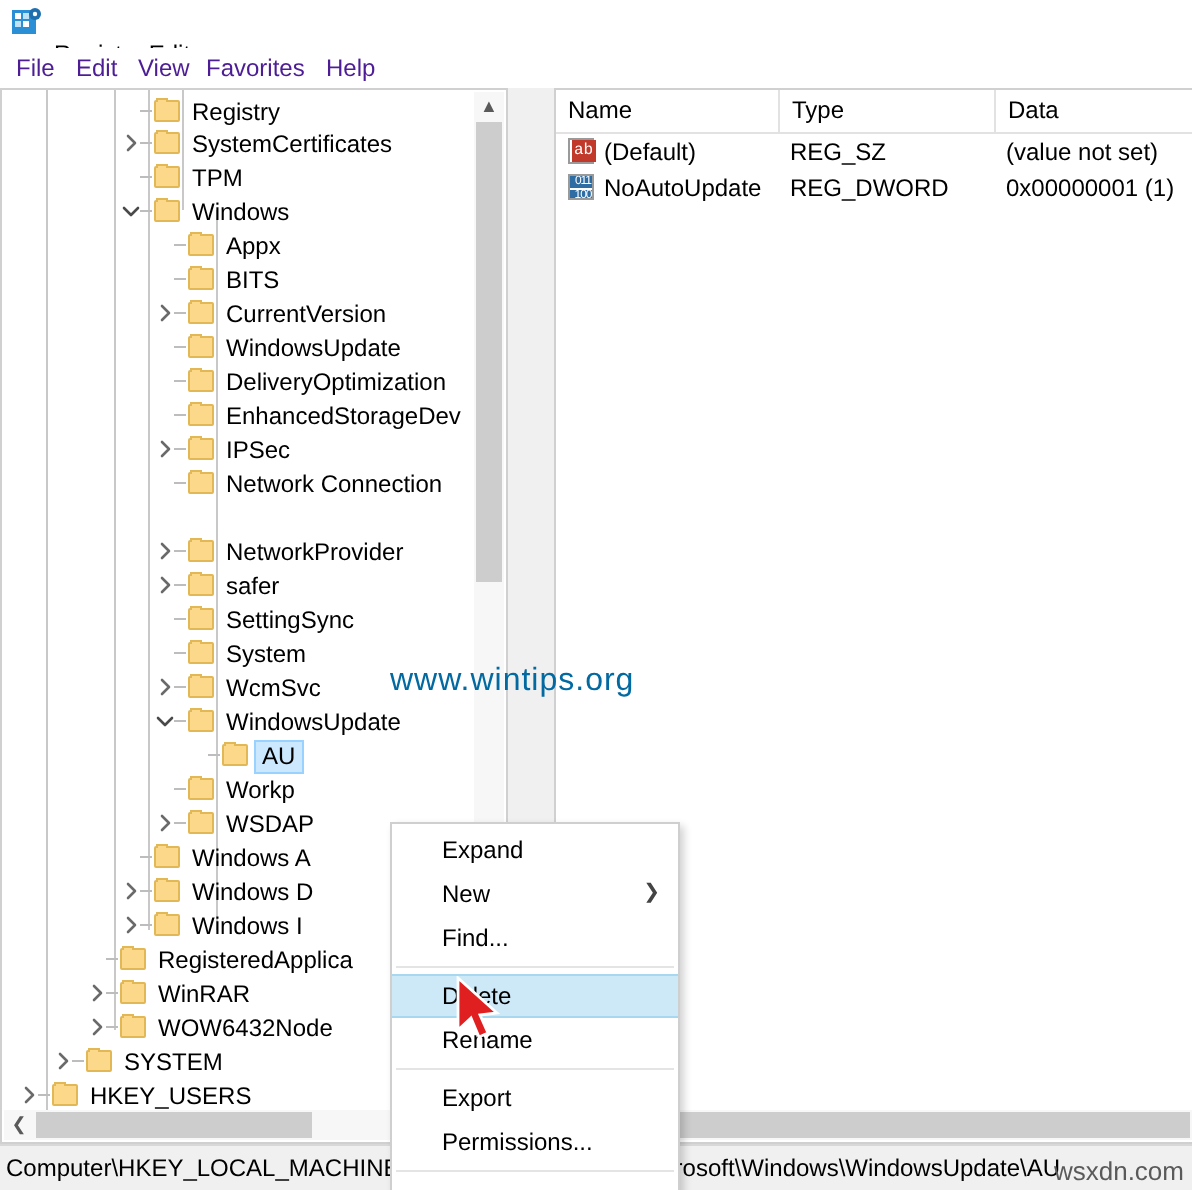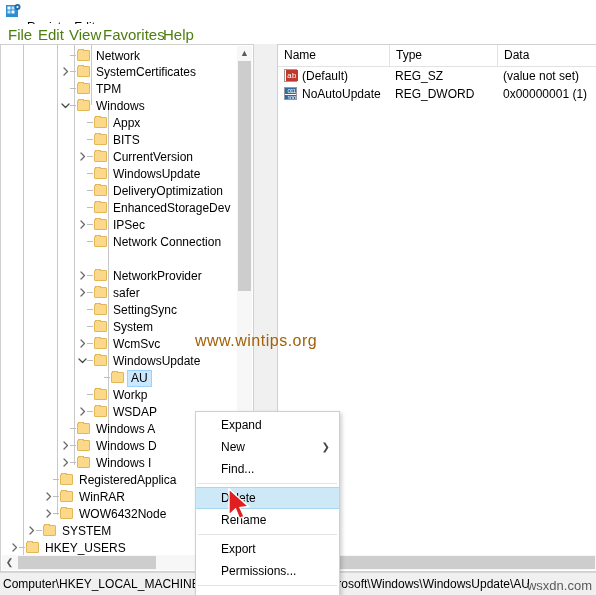--- a/index.html
+++ b/index.html
@@ -12,21 +12,21 @@
   }
   #app{position:relative;width:596px;height:595px;background:#f0f0f0;}
 
   
   .titlebar{position:absolute;left:0;top:0;width:596px;height:24px;background:#ffffff;}
   .title-icon{position:absolute;left:6px;top:4px;width:15px;height:15px;}
   .title-text{position:absolute;left:27px;top:4px;font-size:12px;color:#000;line-height:15px;margin-top:16px;}
 
   
   .menubar{position:absolute;left:0;top:24px;width:596px;height:20px;background:#ffffff;}
-  .menu-item{position:absolute;top:3px;height:15px;line-height:15px;font-size:15px;color:#4d7c0f;padding:0 2px;cursor:default;}
+  .menu-item{position:absolute;top:3px;height:15px;line-height:15px;font-size:12px;color:#4c1d95;padding:0 2px;cursor:default;}
 
   
   .content{position:absolute;left:0;top:44px;width:596px;height:528px;background:#f0f0f0;}
 
   
   .tree-panel{position:absolute;left:0;top:0;width:254px;height:528px;background:#ffffff;
               border:1px solid #d0d0d0;box-sizing:border-box;overflow:hidden;}
   .tree-clip{position:absolute;left:0;top:0;width:238px;height:511px;overflow:hidden;}
   .tree-row{position:absolute;left:0;height:19px;width:238px;white-space:nowrap;}
   .tw-label{position:absolute;top:2px;height:15px;line-height:15px;font-size:12px;color:#000;}
@@ -55,21 +55,21 @@
   .ic-sz{position:absolute;left:6px;top:2px;width:13px;height:13px;background:#ffffff;
          border:1px solid #9a9a9a;box-sizing:border-box;}
   .ic-sz span{position:absolute;left:1px;top:0px;font-size:8px;line-height:11px;color:#ffffff;
          background:#c0392b;padding:0 1px;font-family:Liberation Mono, monospace;}
   .ic-dw{position:absolute;left:6px;top:2px;width:13px;height:13px;background:#ffffff;
          border:1px solid #9a9a9a;box-sizing:border-box;overflow:hidden;}
   .ic-dw span{position:absolute;left:0px;top:0px;font-size:6px;line-height:6px;color:#ffffff;
          background:#2e6da4;width:13px;text-align:center;letter-spacing:-0.5px;}
 
   
-  .watermark{position:absolute;left:195px;top:288px;font-size:16px;color:#a16207;
+  .watermark{position:absolute;left:195px;top:288px;font-size:16px;color:#0369a1;
              font-family:"Liberation Sans",sans-serif;letter-spacing:.5px;z-index:5;}
   .watermark2{position:absolute;right:4px;bottom:2px;font-size:13px;color:#5a5a5a;
              font-family:"Liberation Sans",sans-serif;z-index:9;}
 
   
   .sb-v{position:absolute;right:1px;top:1px;width:15px;height:510px;background:#f7f7f7;}
   .sb-v .btn{position:absolute;left:0;width:15px;height:15px;background:#f7f7f7;}
   .sb-v .thumb{position:absolute;left:1px;width:13px;background:#cdcdcd;}
   .sb-h{position:absolute;left:1px;height:15px;background:#f7f7f7;}
   .sb-h .btn{position:absolute;top:0;width:15px;height:15px;background:#f7f7f7;}
@@ -130,21 +130,21 @@
     <div class="tree-panel">
       <div class="tree-clip" id="tree-clip">
           <div class="vline" style="left: 22px; top: 0px; height: 511px;"></div>
           <div class="vline" style="left: 56px; top: 0px; height: 470px;"></div>
           <div class="vline" style="left: 73px; top: 0px; height: 420px;"></div>
           <div class="vline" style="left: 90px; top: 0px; height: 60px;"></div>
           <div class="vline" style="left: 107px; top: 60px; height: 360px;"></div>
           <div class="tree-row" style="top: 2px;">
             <span class="dash" style="left: 69px;"></span>
             <span class="folder" style="left: 76px;"></span>
-            <span class="tw-label" style="left: 95px;">Network</span>
+            <span class="tw-label" style="left: 95px;">Registry</span>
           </div>
           <div class="tree-row" style="top: 18px;">
             <span class="chev" style="left: 60px;">
               <svg width="9" height="9" viewBox="0 0 9 9">
                 <path d="M3,1 L6.5,4.5 L3,8" fill="none" stroke="#6a6a6a" stroke-width="1.3" stroke-linecap="round" stroke-linejoin="round"></path>
               </svg>
             </span>
             <span class="dash" style="left: 69px;"></span>
             <span class="folder" style="left: 76px;"></span>
             <span class="tw-label" style="left: 95px;">SystemCertificates</span>

